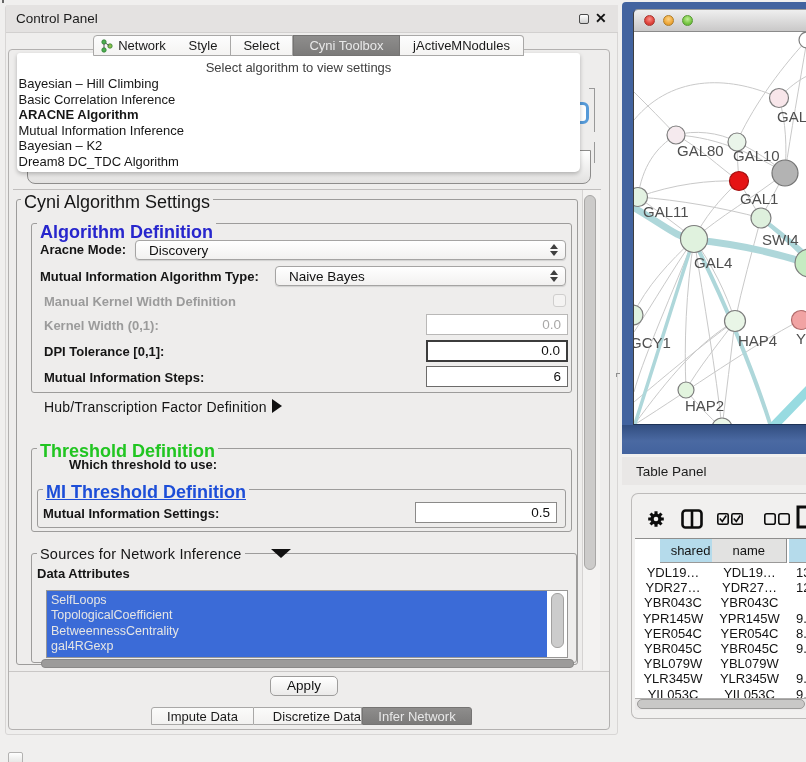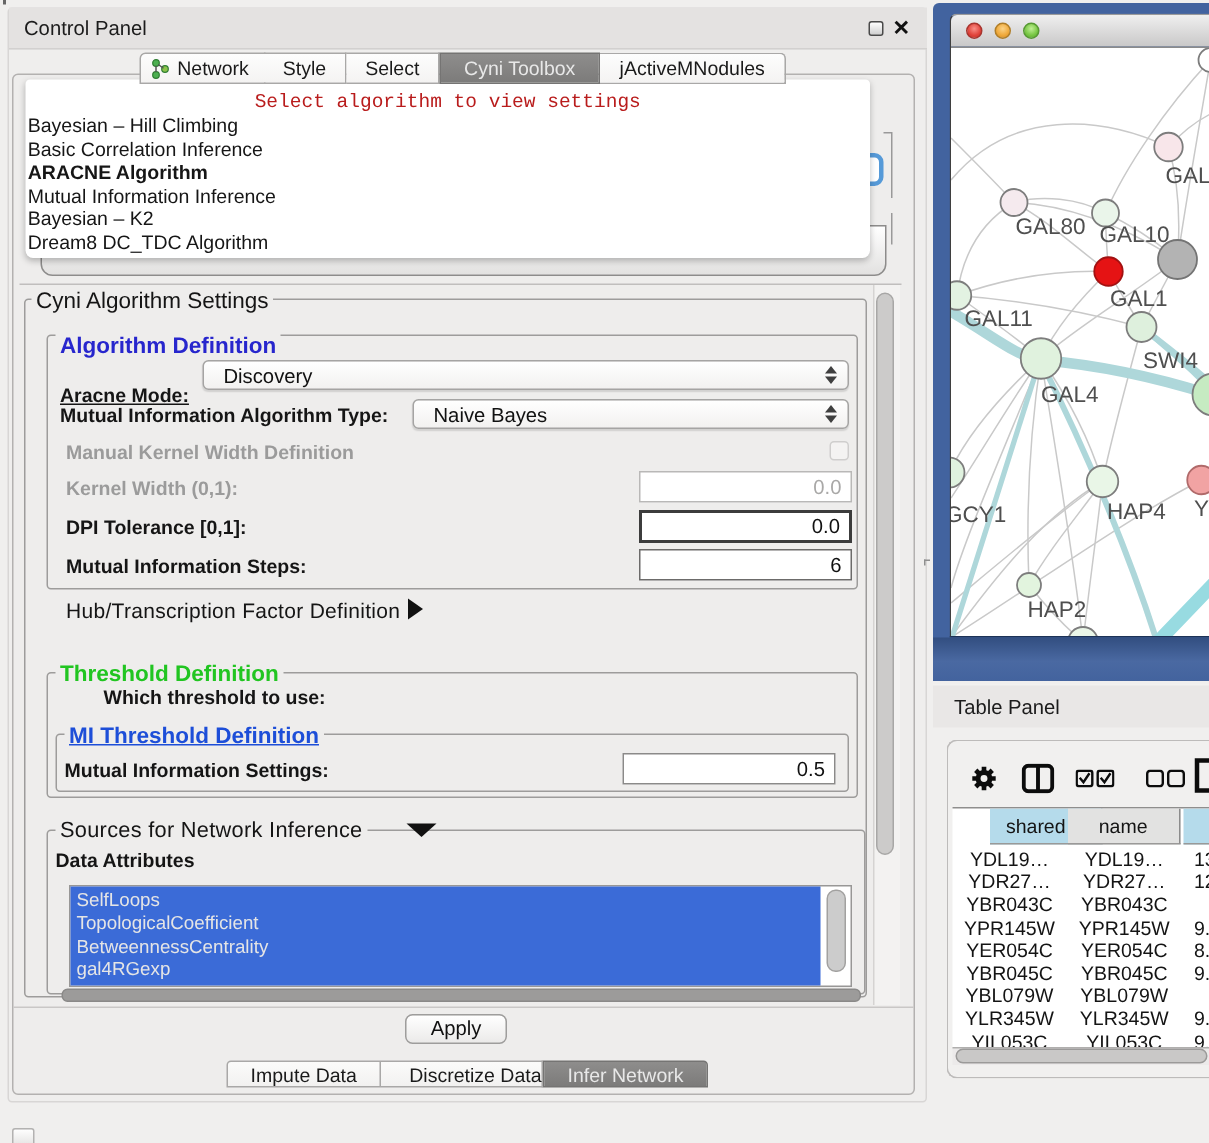--- a/index.html
+++ b/index.html
@@ -1,21 +1,21 @@
 <!DOCTYPE html>
 <html><head>
 <meta charset="utf-8">
 <style>
   * { margin:0; padding:0; box-sizing:border-box; }
   html,body { width:806px; height:762px; overflow:hidden; }
   body { background:#f0efee; font-family:"Liberation Sans", sans-serif; position:relative; }
   .abs { position:absolute; }
   .b { font-weight:bold; }
   .gray { color:#9b9b9b; }
-  .grouplab { font-size:15px; background:#eeedec; padding:0 3px; position:absolute; }
+  .grouplab { font-size:18px; background:#eeedec; padding:0 3px; position:absolute; }
   .combo { background:linear-gradient(#ffffff,#f2f1f0); border:1px solid #a5a4a3; border-radius:4px; box-shadow:0 1px 1px rgba(0,0,0,0.12); font-size:13.5px; color:#111; }
   .combo span { position:absolute; left:13px; top:1.5px; }
   .arrows { position:absolute; right:6px; top:0; height:100%; width:10px; }
   .arrows::before { content:""; position:absolute; left:1px; top:3px; width:0; height:0; border-left:4px solid transparent; border-right:4px solid transparent; border-bottom:5px solid #3f3f3f; }
   .arrows::after { content:""; position:absolute; left:1px; bottom:3px; width:0; height:0; border-left:4px solid transparent; border-right:4px solid transparent; border-top:5px solid #3f3f3f; }
   #trows > div { height:15.2px; white-space:nowrap; }
   #trows .c1 { display:inline-block; width:76px; text-align:center; }
   #trows .c2 { display:inline-block; width:77px; text-align:center; }
   #trows .c3 { display:inline-block; padding-left:8px; }
 </style>
@@ -47,21 +47,21 @@
 <div class="abs" style="left:13px; top:189px; width:588px; height:1px; background:#c0bebd;"></div>
 
 <div class="abs" id="settings" style="left:0; top:0; width:806px; height:762px; font-size:13px; color:#151515; white-space:nowrap;">
 
   <div class="abs" style="left:16px; top:199px; width:562px; height:466px; border:1px solid #9d9c9b; border-radius:3px;"></div>
   <span class="grouplab" style="left:21px; top:192px;">Cyni Algorithm Settings</span>
 
   <div class="abs" style="left:31px; top:223px; width:541px; height:170px; border:1px solid #9d9c9b; border-radius:3px;"></div>
   <span class="grouplab b" style="left:37px; top:222px; color:#2726cd;">Algorithm Definition</span>
 
-  <div class="abs b" style="left:40px; top:256px;text-decoration:underline;">Aracne Mode:</div>
+  <div class="abs b" style="left:40px; top:242px;">Aracne Mode:</div>
   <div class="abs combo" style="left:135px; top:240px; width:431px; height:20px;">
       <span>Discovery</span>
       <i class="arrows"></i>
     </div>
   <div class="abs b" style="left:40px; top:269px;">Mutual Information Algorithm Type:</div>
   <div class="abs combo" style="left:275px; top:266px; width:291px; height:20px;">
       <span>Naive Bayes</span>
       <i class="arrows"></i>
     </div>
 
@@ -260,15 +260,15 @@
   <div style="position:absolute; left:5px; top:205px; width:168px; height:10px; background:#c9c8c7; border:1px solid #9b9a99; border-radius:5px;"></div>
 </div>
 
 <div class="abs" style="left:560px; top:102px; width:29px; height:22px; background:#fff; border:3px solid #569ad8; border-radius:6px;"></div>
 <div class="abs" style="left:594px; top:88px; width:1px; height:44px; background:#999;"></div>
 <div class="abs" style="left:589px; top:88px; width:5px; height:1px; background:#999;"></div>
 <div class="abs" style="left:594px; top:142px; width:1px; height:21px; background:#999;"></div>
 <div class="abs" style="left:27px; top:150px; width:564px; height:34px; background:linear-gradient(#ffffff,#e2e1e0); border:1px solid #8d8c8b; border-radius:0 0 8px 8px;"></div>
 
 <div class="abs" id="popup" style="left:17px; top:53px; width:563px; height:119px; background:#fff; border-radius:3px 3px 5px 5px; box-shadow:0 2px 4px rgba(0,0,0,0.25); font-size:13px; color:#161616;">
-  <div style="position:absolute; left:0; right:0; top:7px; text-align:center; color:#b91c1c;font-family:Liberation Mono, monospace;">Select algorithm to view settings</div>
+  <div style="position:absolute; left:0; right:0; top:7px; text-align:center; color:#404040;">Select algorithm to view settings</div>
   <div style="position:absolute; left:1.5px; top:23px; line-height:15.5px;">Bayesian – Hill Climbing<br>Basic Correlation Inference<br><b>ARACNE Algorithm</b><br>Mutual Information Inference<br>Bayesian – K2<br>Dream8 DC_TDC Algorithm</div>
 </div>
 
 </body></html>

